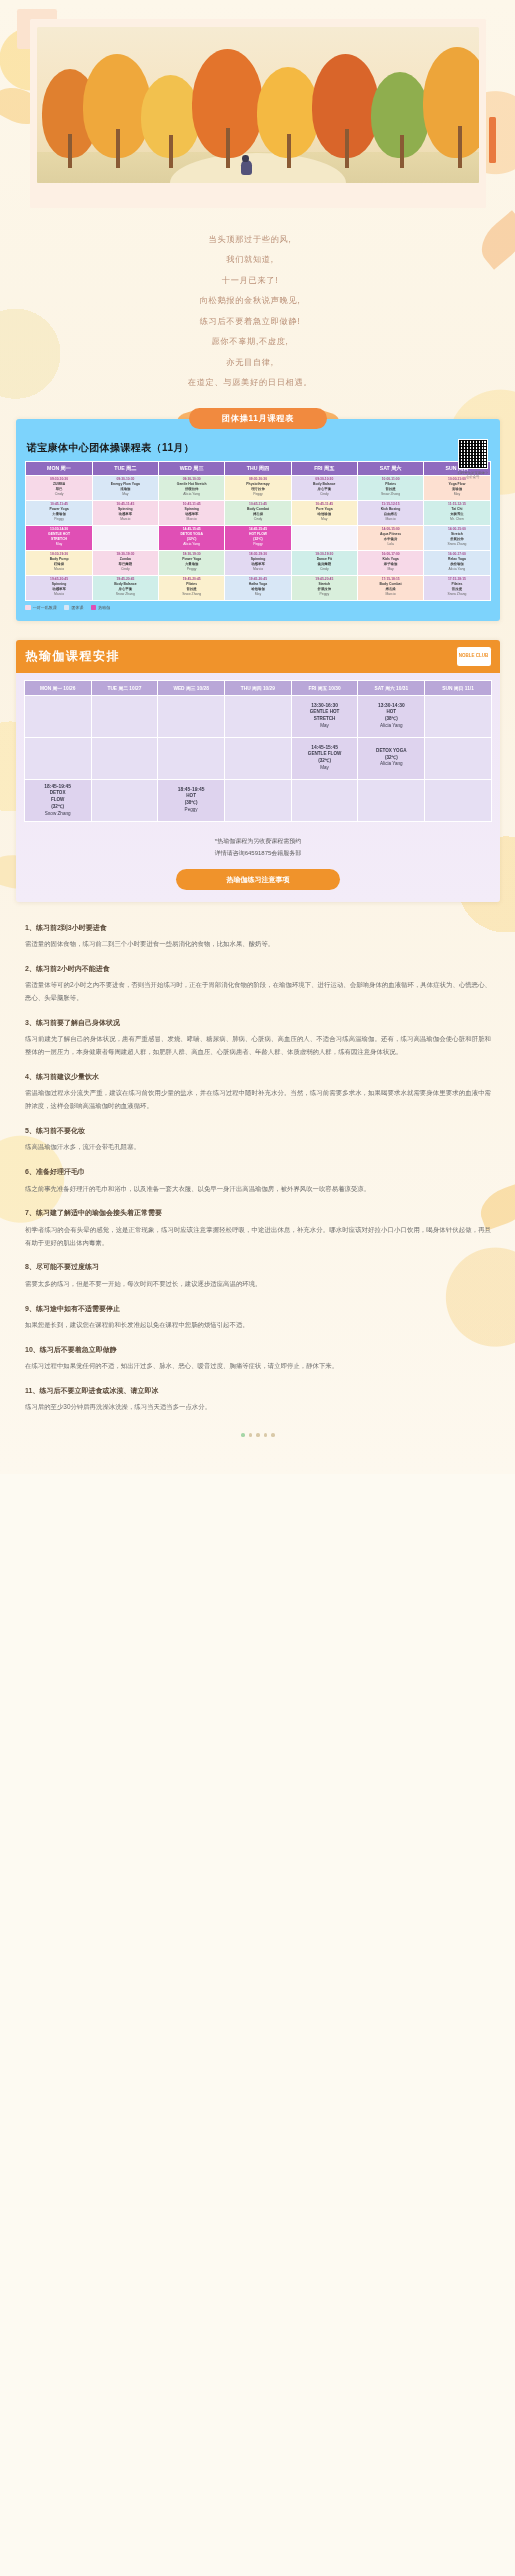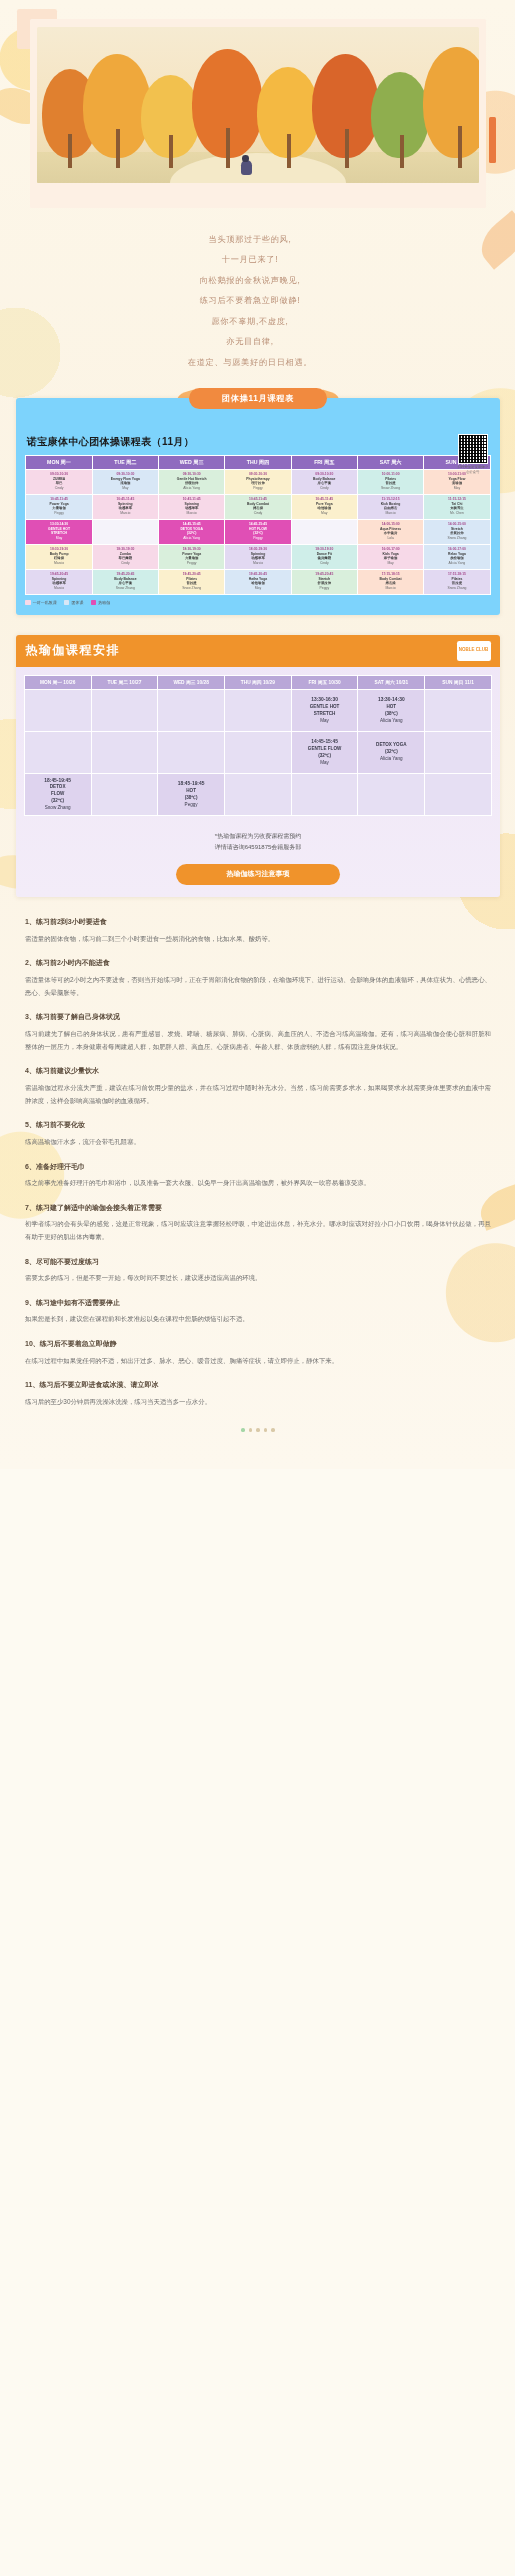--- a/index.html
+++ b/index.html
@@ -121,21 +121,21 @@
     background:#f7b267; border-radius:50% 0 50% 0; z-index:-1;
   }
   .ribbon:before { left:-12px; transform: rotate(-18deg); }
   .ribbon:after  { right:-12px; transform: rotate(18deg) scaleX(-1); }
 
   .sched-head { padding: 0 10.4px; position: relative; }
   .sched-title {
     font-size: 14px; font-weight: bold; color:#1b1b1b; letter-spacing: 0.7px;
   }
   .sched-sub {
-    font-size: 10px; font-weight:bold; color:#1b1b1b; margin-top:16px; letter-spacing:0.4px;
+    font-size: 10px; font-weight:bold; color:#1b1b1b; margin-top:1px; letter-spacing:0.4px;
   }
   .qr {
     position:absolute; right:10.4px; top:-1.5px; width:33px; text-align:center;
   }
   .qr-img {
     width:30px;height:30px;margin:0 auto;
     background:
       repeating-linear-gradient(90deg,#111 0 1.5px,#fff 1.5px 3px),
       repeating-linear-gradient(0deg,#111 0 1.5px,#fff 1.5px 3px);
     background-blend-mode: multiply;
@@ -324,20 +324,21 @@
         <div class="trunk" style="left:421px;height:42px;"></div>
         <div class="girl-body" style="left:204px;bottom:7.4px;"></div>
         <div class="girl-head" style="left:205px;bottom:21px;"></div>
       </div>
     </div>
     <div class="hero-accent"></div>
   </div>
 
   <div class="poem">
     <div>当头顶那过于些的风,</div>
+    <div>我们就知道,</div>
     <div>十一月已来了!</div>
     <div>向松鹅报的金秋说声晚见,</div>
     <div>练习后不要着急立即做静!</div>
     <div>愿你不辜期,不虚度,</div>
     <div>亦无目自律,</div>
     <div>在道定、与愿美好的日日相遇。</div>
   </div>
 
   <div class="card">
     <div class="ribbon">团体操11月课程表</div>

